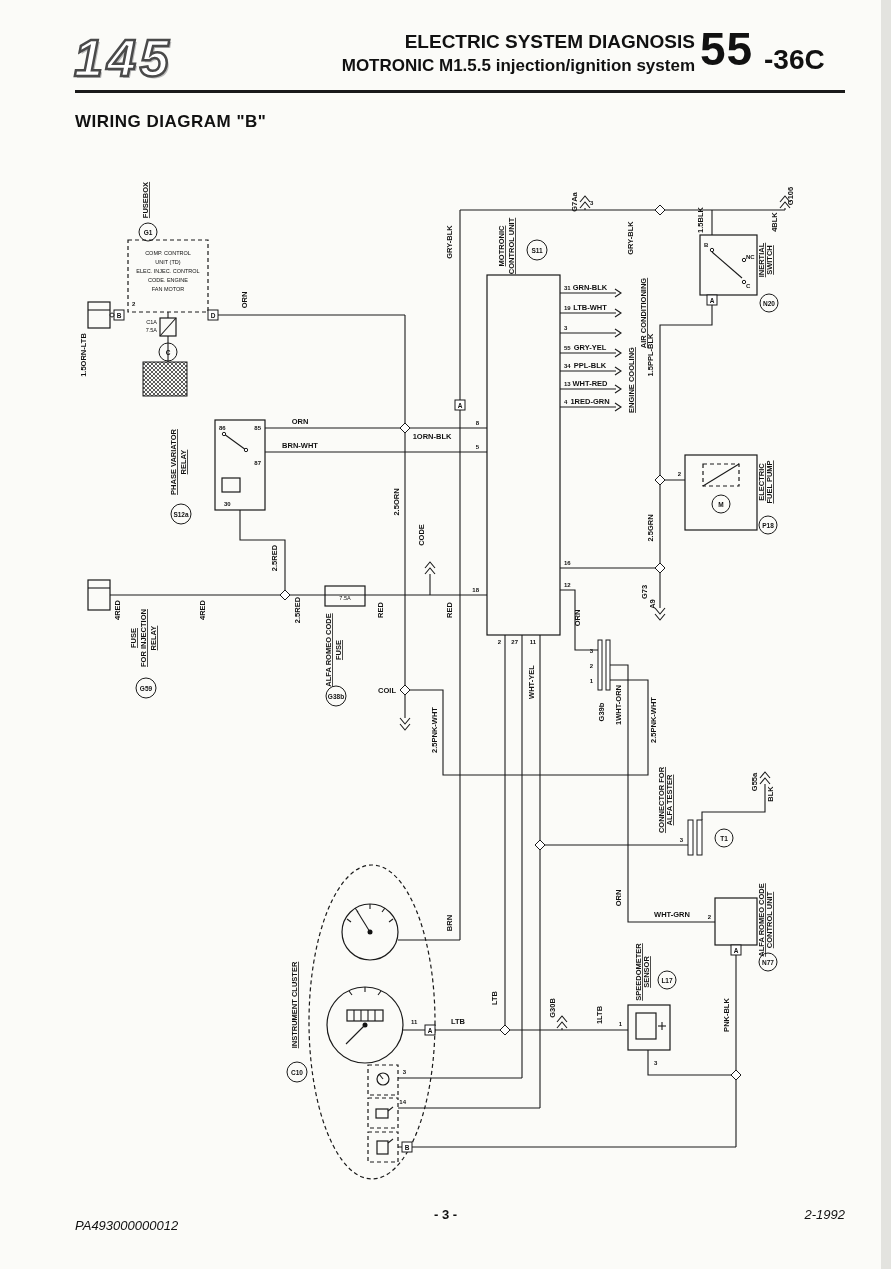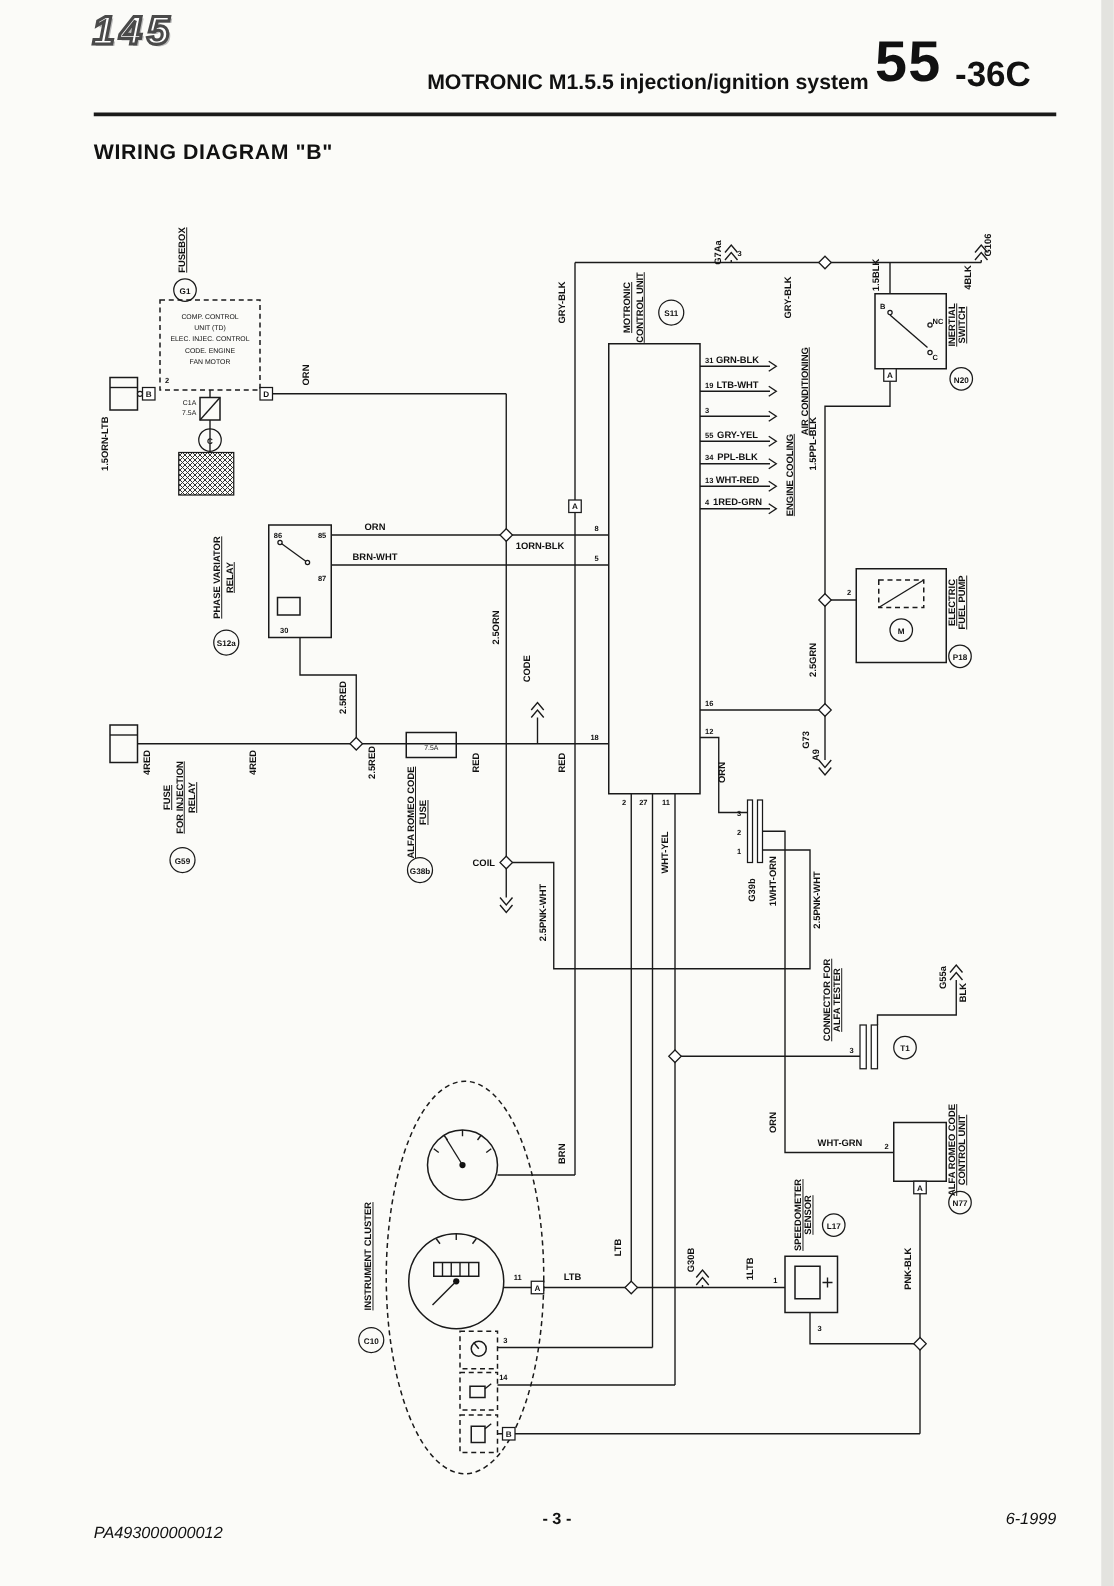--- a/index.html
+++ b/index.html
@@ -1,20 +1,20 @@
 <!DOCTYPE html>
 <html><head>
 <meta charset="utf-8">
 <style>
   html,body{margin:0;padding:0;background:#d9d9d5;}
   .page{position:relative;width:891px;height:1269px;margin:0 auto;background:#fbfbf8;
         font-family:"Liberation Sans",sans-serif;color:#111;overflow:hidden;}
   .scan-edge{position:absolute;right:0;top:0;width:10px;height:100%;background:#e3e3df;}
   
-  .logo{position:absolute;left:74px;top:6px;font-size:32px;font-weight:bold;font-style:italic;
+  .logo{position:absolute;left:74px;top:28px;font-size:52px;font-weight:bold;font-style:italic;
         letter-spacing:4px;color:#fff;-webkit-text-stroke:2.5px #4a4a4a;text-shadow:2px 2px 0 #bbb;}
   .h-t1{position:absolute;top:31px;right:196px;font-size:19px;font-weight:bold;white-space:nowrap;}
   .h-t2{position:absolute;top:56px;right:196px;font-size:17px;font-weight:bold;white-space:nowrap;}
   .h-big{position:absolute;top:22px;left:700px;font-size:46px;font-weight:bold;letter-spacing:1px;}
   .h-small{position:absolute;top:44px;left:764px;font-size:28px;font-weight:bold;}
   .h-rule{position:absolute;top:90px;left:75px;width:770px;height:2.5px;background:#1a1a1a;}
   .doc-title{position:absolute;top:112px;left:75px;font-size:17px;font-weight:bold;letter-spacing:.5px;}
   
   .f-left{position:absolute;top:1207px;left:75px;font-size:13px;font-style:italic;margin-top:11px;}
   .f-center{position:absolute;top:1207px;left:0;right:0;text-align:center;font-size:13px;font-weight:bold;}
@@ -36,20 +36,21 @@
   .cbox{fill:#fff;stroke:#1a1a1a;stroke-width:1;}
   .refc{fill:none;stroke:#1a1a1a;stroke-width:1;}
 </style>
 </head>
 <body>
 
 <div class="page">
   <div class="scan-edge"></div>
 
   <div class="logo">145</div>
+  <div class="h-t1">ELECTRIC SYSTEM DIAGNOSIS</div>
   <div class="h-t2">MOTRONIC M1.5.5 injection/ignition system</div>
   <div class="h-big">55</div>
   <div class="h-small">-36C</div>
   <div class="h-rule"></div>
   <div class="doc-title">WIRING DIAGRAM "B"</div>
 
   <svg class="diag" width="891" height="1046" viewBox="0 0 891 1046">
     <defs>
       <pattern id="hatch" width="4" height="4" patternUnits="userSpaceOnUse">
         <path d="M0 4 L4 0 M0 0 L4 4" stroke="#333" stroke-width="0.8"></path>
@@ -392,14 +393,14 @@
       <text class="ref" x="430" y="872.5">A</text>
       <text class="pin end" x="406" y="914">3</text>
       <text class="pin end" x="406" y="944">14</text>
       <rect class="cbox" x="402" y="982" width="10" height="10"></rect>
       <text class="ref" x="407" y="989.5">B</text>
     </g>
   </svg>
 
   <div class="f-left">PA493000000012</div>
   <div class="f-center">- 3 -</div>
-  <div class="f-right">6-1999</div>
+  <div class="f-right">2-1992</div>
 </div>
 
 </body></html>

